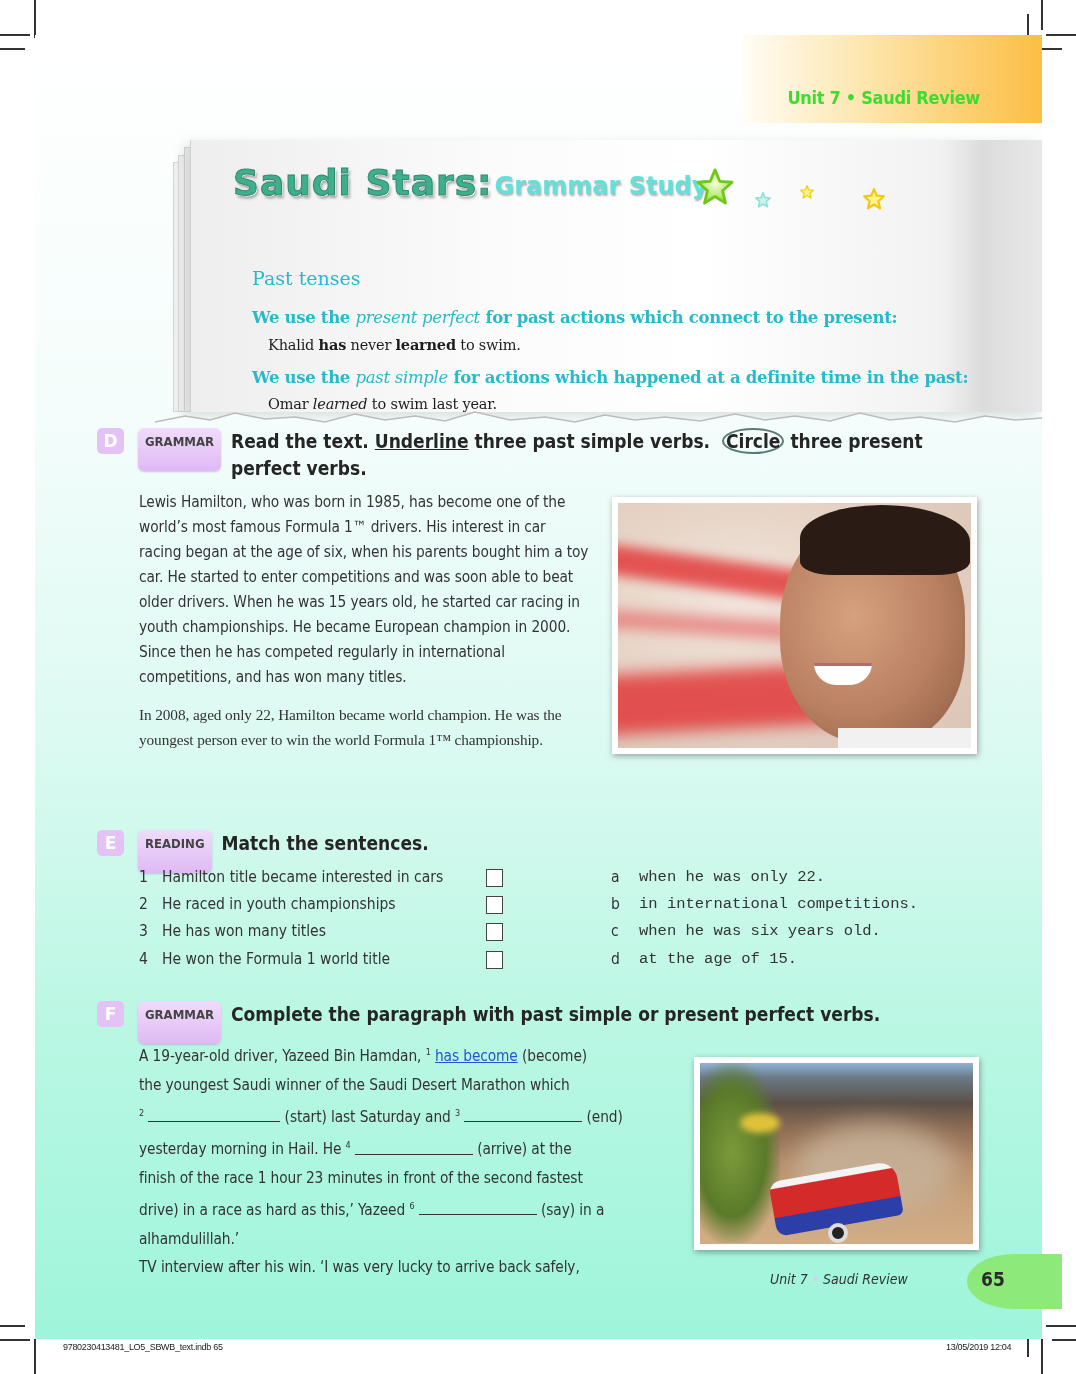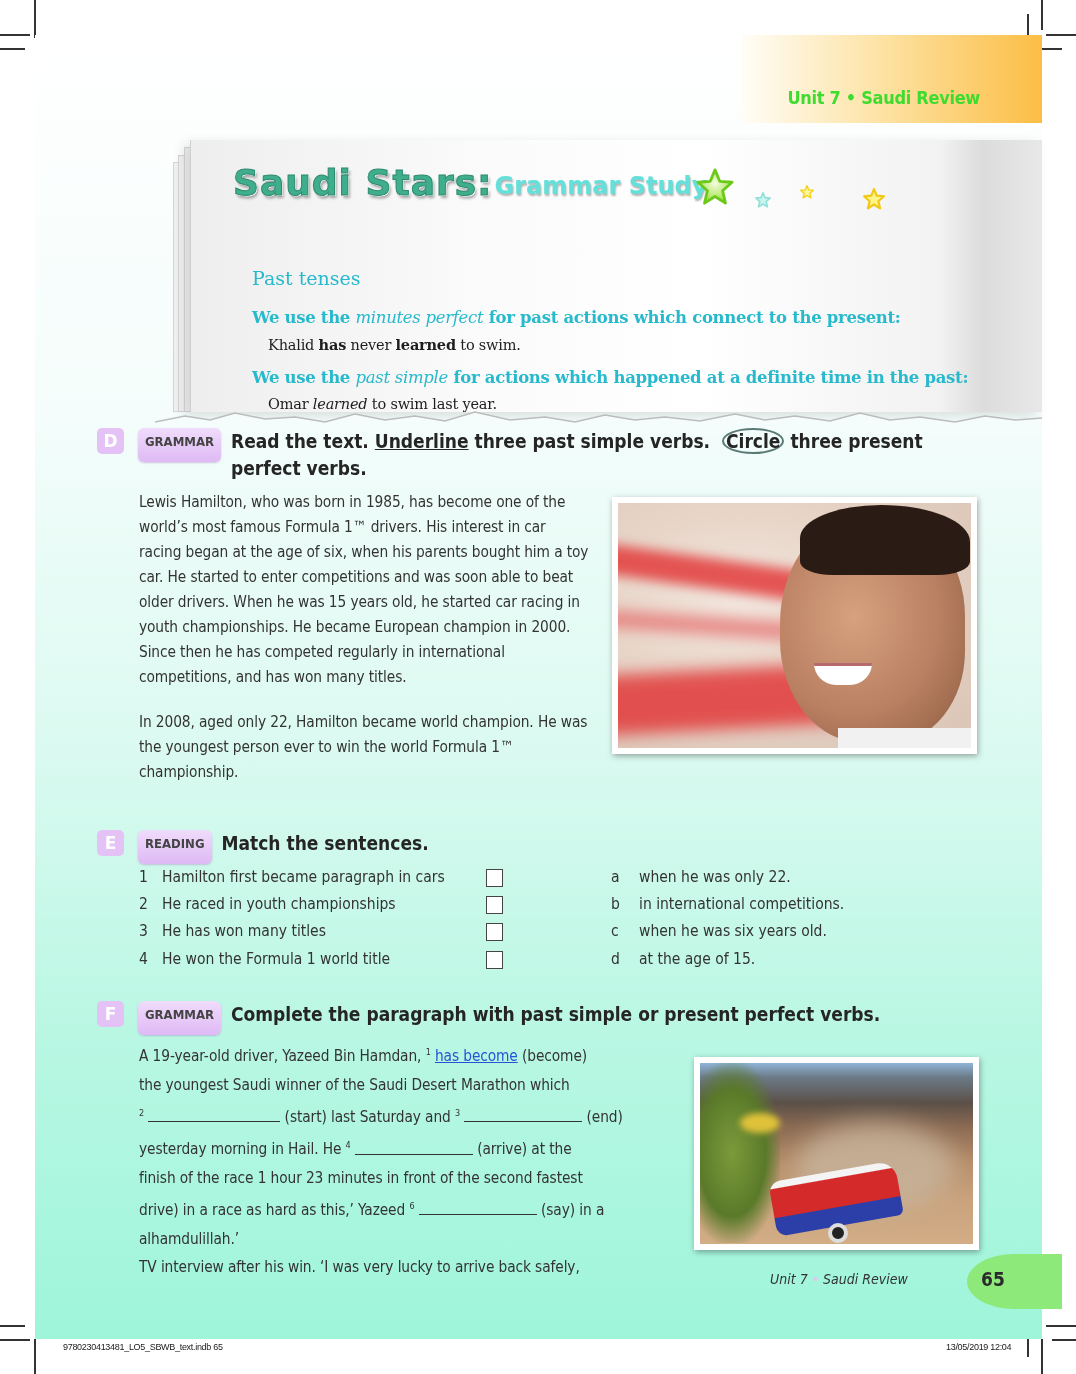--- a/index.html
+++ b/index.html
@@ -70,51 +70,51 @@
   }
 
   
   .ex-head { position: absolute; left: 62px; display: flex; align-items: flex-start; }
   .ex-letter {
     width: 27px; height: 26px; border-radius: 5px; background: #e4c2f6;
     color: #ffffff; font-weight: bold; font-size: 17px; text-align: center; line-height: 26px;
     font-family: "DejaVu Sans", sans-serif; flex: 0 0 auto;
   }
   .ex-tag {
-    margin-left: 14px; height: 34px; padding: 0 7px; border-radius: 6px;
+    margin-left: 14px; height: 43px; padding: 0 7px; border-radius: 6px;
     background: linear-gradient(#f0dcfb, #dfb9f5); box-shadow: 0 1px 2px rgba(160,110,190,0.4);
     font-family: "DejaVu Sans Condensed", "DejaVu Sans", sans-serif; font-weight: bold;
     font-size: 13px; line-height: 27px; color: #444; letter-spacing: 0px; flex: 0 0 auto;
   }
   .ex-instruction {
     margin-left: 10px; font-family: "DejaVu Sans Condensed", "DejaVu Sans", sans-serif; font-weight: bold;
     font-size: 19px; color: #252525; line-height: 27px;
   }
   .underlined { text-decoration: underline; }
   .circled { border: 2px solid #5a7a76; border-radius: 50%; padding: 0 2px; margin-left: 6px; }
 
   .body-text {
     position: absolute; font-family: "DejaVu Sans Condensed", "DejaVu Sans", sans-serif; font-size: 15.3px;
     color: #333; line-height: 25px; letter-spacing: -0.1px;
   }
-  .body-text p + p { margin-top: 20px; }
+  .body-text p + p { margin-top: 12px; font-family: Liberation Serif, serif; }
 
   .photo-frame {
     position: absolute; background: #ffffff; padding: 6px;
     box-shadow: 1px 2px 6px rgba(0,0,0,0.35);
   }
   .photo { width: 100%; height: 100%; position: relative; overflow: hidden; }
 
   
   .match-row { position: absolute; font-family: "DejaVu Sans Condensed", "DejaVu Sans", sans-serif; font-size: 15.5px; color: #333; }
   .match-num { position: absolute; left: 0; width: 14px; }
   .match-text { position: absolute; left: 23px; white-space: nowrap; }
   .match-box { position: absolute; left: 347px; top: 1px; width: 17px; height: 18px; border: 1.5px solid #444; background: #fff; }
   .match-letter { position: absolute; left: 0; }
-  .match-answer { position: absolute; left: 28px; white-space: nowrap; }
+  .match-answer { position: absolute; left: 28px; white-space: nowrap; font-family: Liberation Mono, monospace; }
 
   .gap { display: inline-block; width: 88px; border-bottom: 1px solid #333; height: 15px; }
   .answer-link { color: #2453d6; text-decoration: underline; }
   sup { font-size: 9px; }
 
   .footer-text {
     position: absolute; left: 770px; top: 1271px; font-style: italic;
     font-family: "DejaVu Sans Condensed", "DejaVu Sans", sans-serif; font-size: 14px; color: #333;
   }
   .footer-dot { color: #e5c3f4; font-style: normal; }
@@ -180,21 +180,21 @@
       <svg class="star" style="left:609px;top:45px;" width="14" height="14" viewBox="0 0 40 40">
         <path d="M20 2 L25 14 L38 15 L28 24 L31 37 L20 30 L9 37 L12 24 L2 15 L15 14 Z" fill="#fff59a" stroke="#f3d114" stroke-width="4" stroke-linejoin="round"></path>
       </svg>
       <svg class="star" style="left:672px;top:48px;" width="22" height="22" viewBox="0 0 40 40">
         <path d="M20 2 L25 14 L38 15 L28 24 L31 37 L20 30 L9 37 L12 24 L2 15 L15 14 Z" fill="#fff48a" stroke="#f2c812" stroke-width="4" stroke-linejoin="round"></path>
       </svg>
 
       <div class="nb-heading">Past tenses</div>
 
       <div class="rule-line" style="top:168px;">
-        <span>We use the </span><em>minutes perfect</em><span> for past actions which connect to the present:</span>
+        <span>We use the </span><em>present perfect</em><span> for past actions which connect to the present:</span>
       </div>
       <div class="example-line" style="top:196px;">
         <span>Khalid </span><b>has</b><span> never </span><b>learned</b><span> to swim.</span>
       </div>
 
       <div class="rule-line" style="top:228px;">
         <span>We use the </span><em>past simple</em><span> for actions which happened at a definite time in the past:</span>
       </div>
       <div class="example-line" style="top:256px;">
         <span>Omar </span><i>learned</i><span> to swim last year.</span>
@@ -233,21 +233,21 @@
 
   <div class="ex-head" style="top:795px;">
     <div class="ex-letter">E</div>
     <div class="ex-tag">READING</div>
     <div class="ex-instruction">Match the sentences.</div>
   </div>
 
   <div>
     <div class="match-row" style="left:104px;top:833px;width:380px;height:22px;">
       <span class="match-num">1</span>
-      <span class="match-text">Hamilton first became paragraph in cars</span>
+      <span class="match-text">Hamilton title became interested in cars</span>
       <span class="match-box"></span>
     </div>
     <div class="match-row" style="left:104px;top:860px;width:380px;height:22px;">
       <span class="match-num">2</span>
       <span class="match-text">He raced in youth championships</span>
       <span class="match-box"></span>
     </div>
     <div class="match-row" style="left:104px;top:887px;width:380px;height:22px;">
       <span class="match-num">3</span>
       <span class="match-text">He has won many titles</span>

